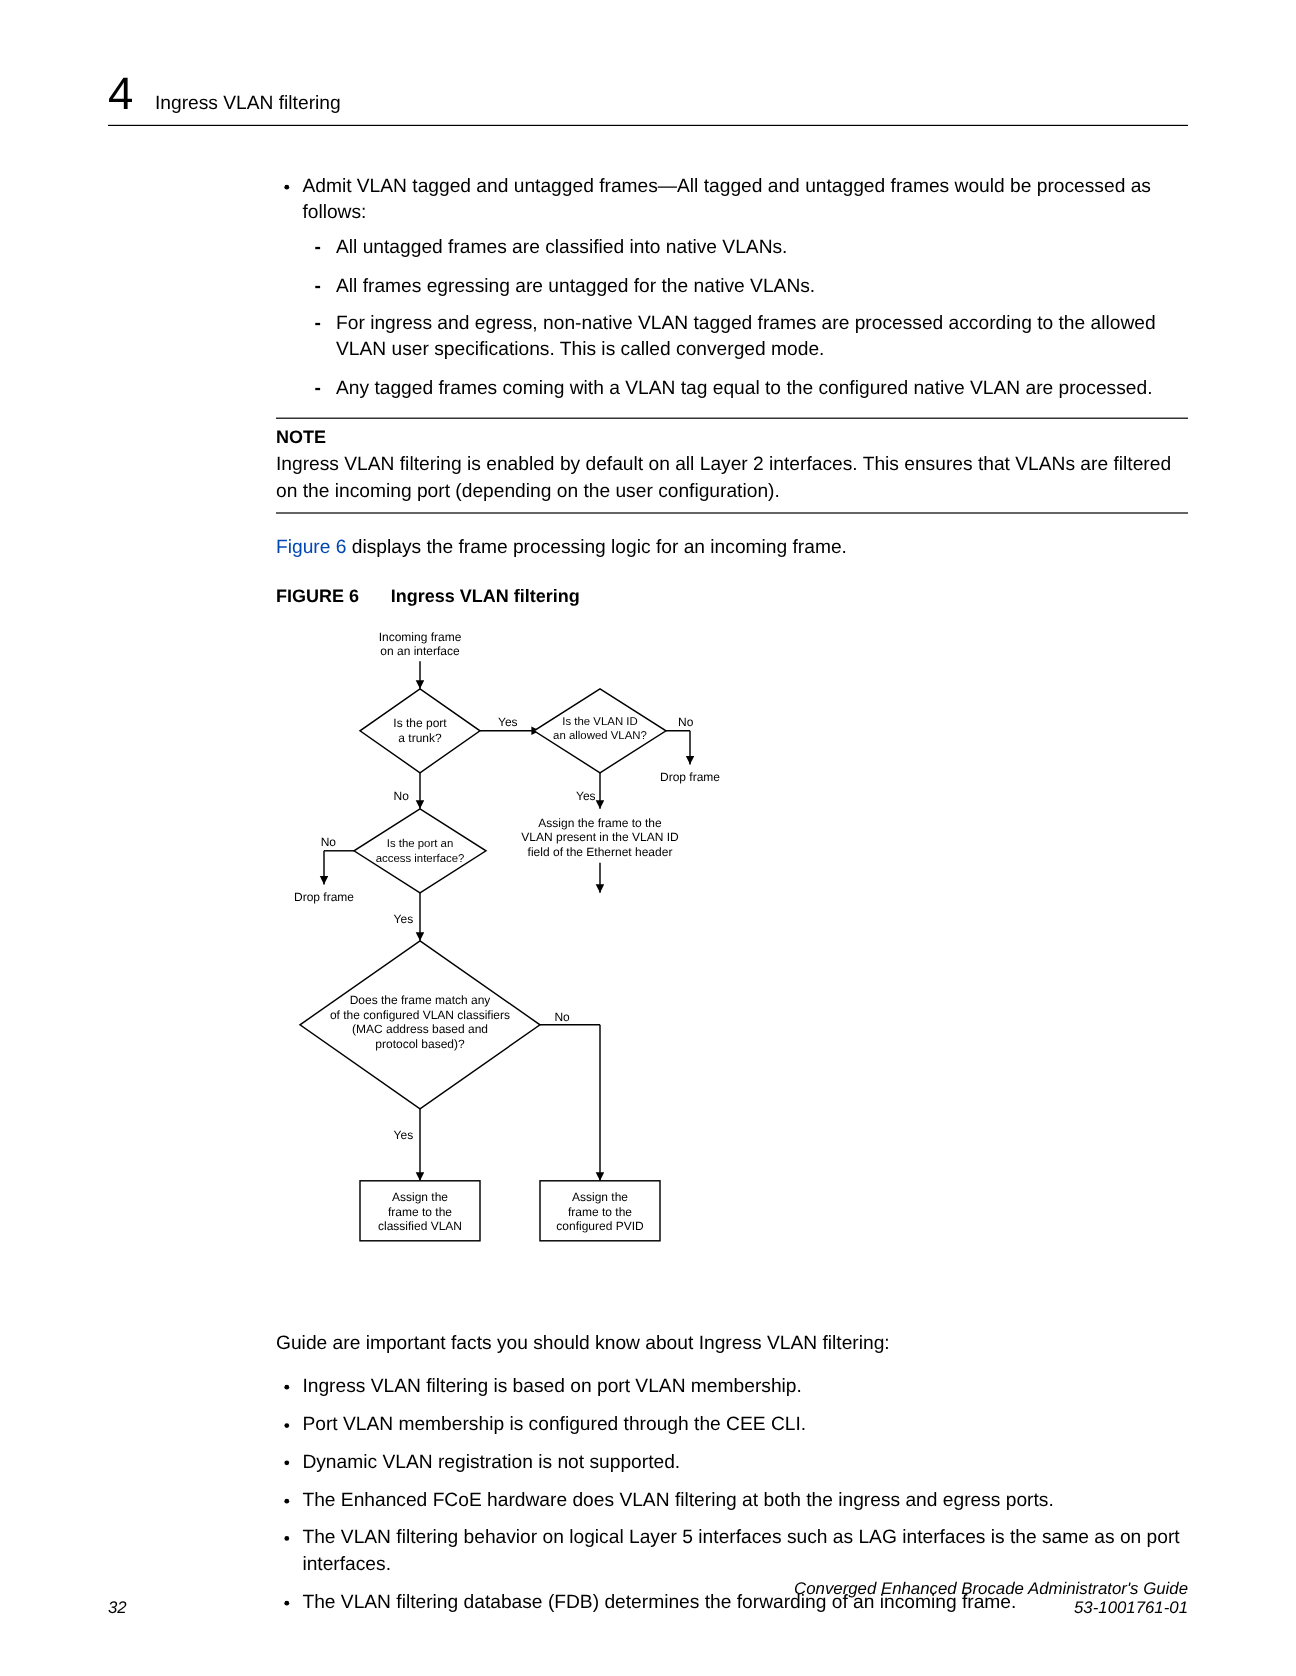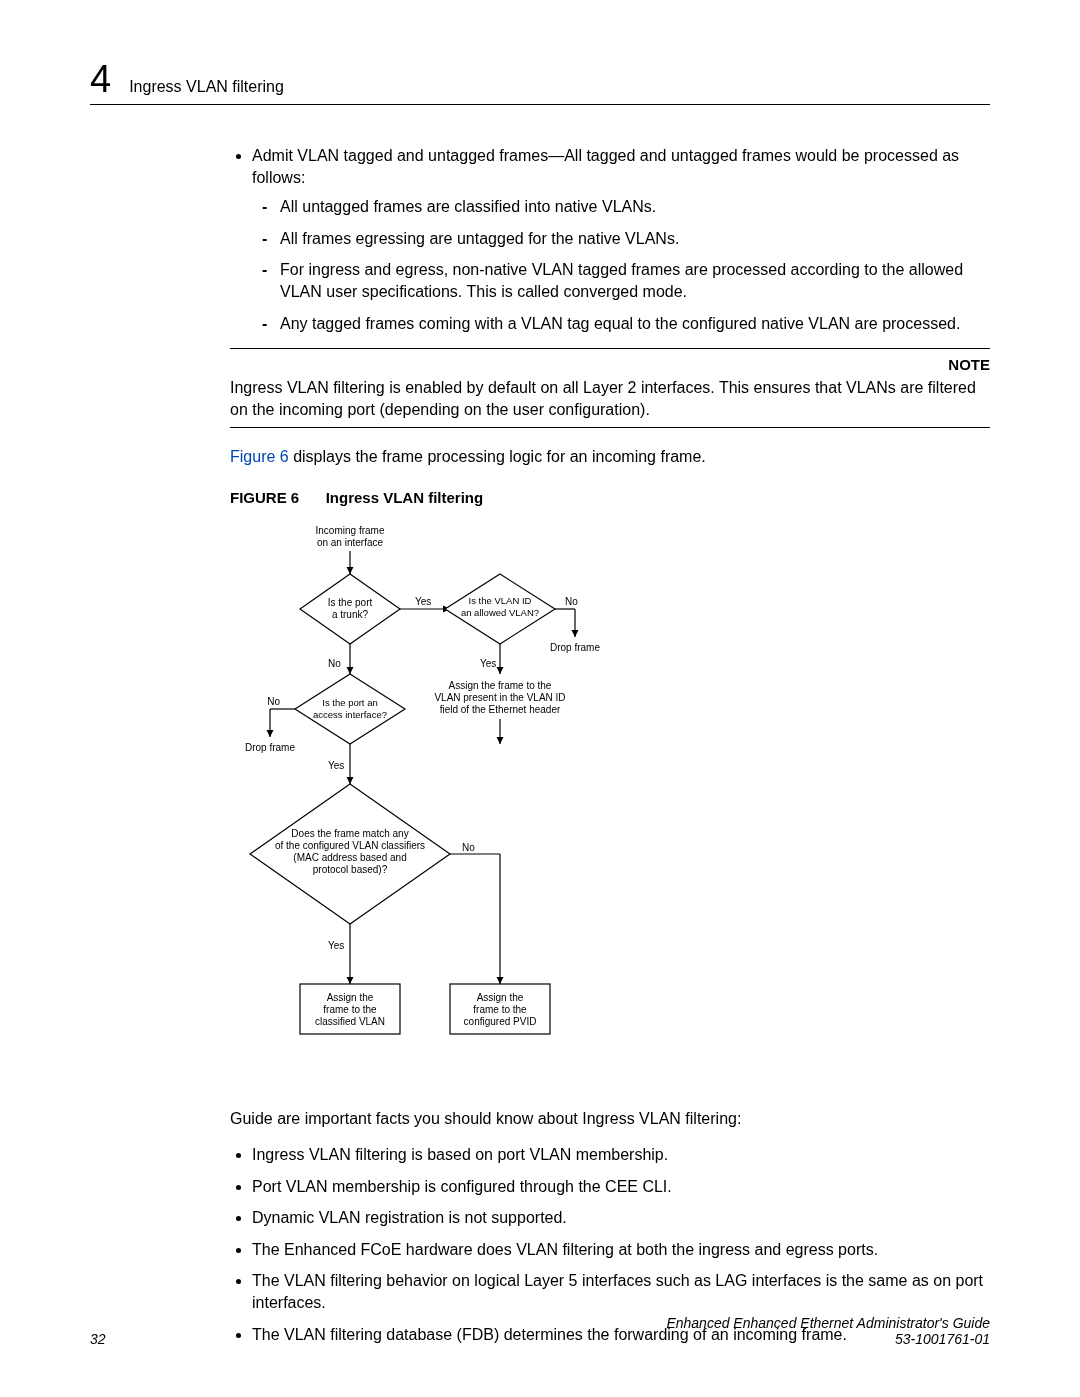--- a/index.html
+++ b/index.html
@@ -67,21 +67,20 @@
   .note-block {
     border-top: 1.5px solid #000;
     border-bottom: 1.5px solid #000;
     padding: 6px 0 6px 0;
     margin: 14px 0 18px 0;
   }
   .note-heading {
     font-weight: bold;
     font-size: 15px;
     margin-bottom: 2px;
-    text-align: right;
   }
   .para {
     margin: 14px 0;
   }
   .figlink {
     color: #0047b3;
   }
   .figure-caption {
     margin: 20px 0 10px 0;
   }
@@ -239,17 +238,17 @@
       <li>Dynamic VLAN registration is not supported.</li>
       <li>The Enhanced FCoE hardware does VLAN filtering at both the ingress and egress ports.</li>
       <li>The VLAN filtering behavior on logical Layer 5 interfaces such as LAG interfaces is the same as on port interfaces.</li>
       <li>The VLAN filtering database (FDB) determines the forwarding of an incoming frame.</li>
     </ul>
   </div>
 
   <div class="footer">
     <div class="page-num">32</div>
     <div class="doc-title">
-      <div>Enhanced Enhanced Ethernet Administrator's Guide</div>
+      <div>Converged Enhanced Brocade Administrator's Guide</div>
       <div>53-1001761-01</div>
     </div>
   </div>
 </div>
 
 </body></html>

